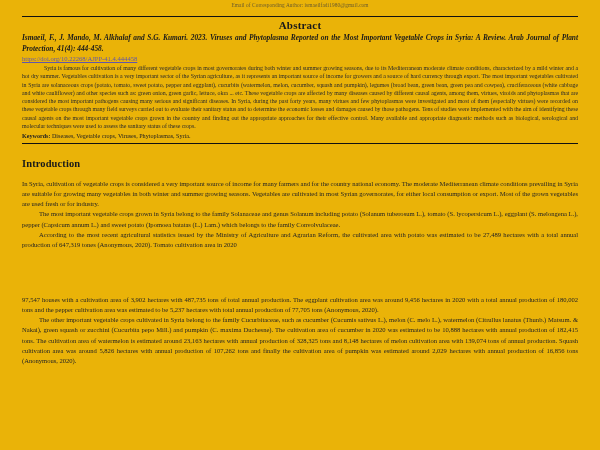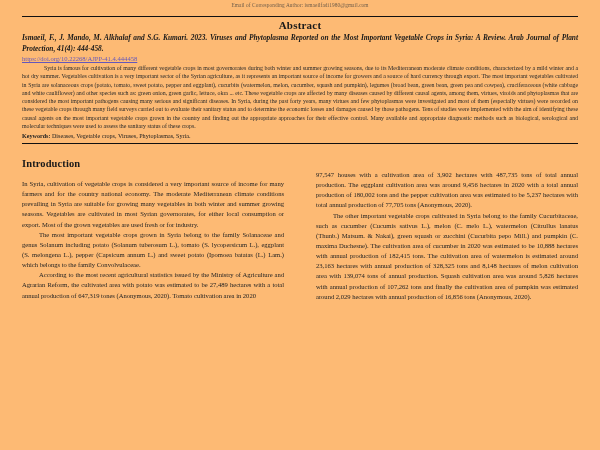--- a/index.html
+++ b/index.html
@@ -13,21 +13,21 @@
     font-family: "Liberation Serif", "DejaVu Serif", serif;
     color: #1a1a1a;
     overflow: hidden;
   }
   .page {
     position: relative;
     width: 600px;
     height: 450px;
     box-sizing: border-box;
     padding: 0 22px;
-    background: #fdba74;
+    background: #eab308;
     filter: blur(0.22px);
   }
 
   
   .email-line {
     text-align: center;
     font-size: 5.3px;
     line-height: 8px;
     color: #3b3b3b;
     letter-spacing: 0.1px;
@@ -89,20 +89,21 @@
     margin: 1.5px 0 0 0;
     color: #222;
   }
   .keywords b { font-weight: bold; }
 
   
   .columns {
     display: flex;
     gap: 32px;
     margin-top: 13px;
+    flex-direction: column;
   }
   .col {
     flex: 1 1 0;
     min-width: 0;
   }
   .section-heading {
     font-weight: bold;
     font-size: 10.5px;
     line-height: 13px;
     margin: 0 0 9px 0;

